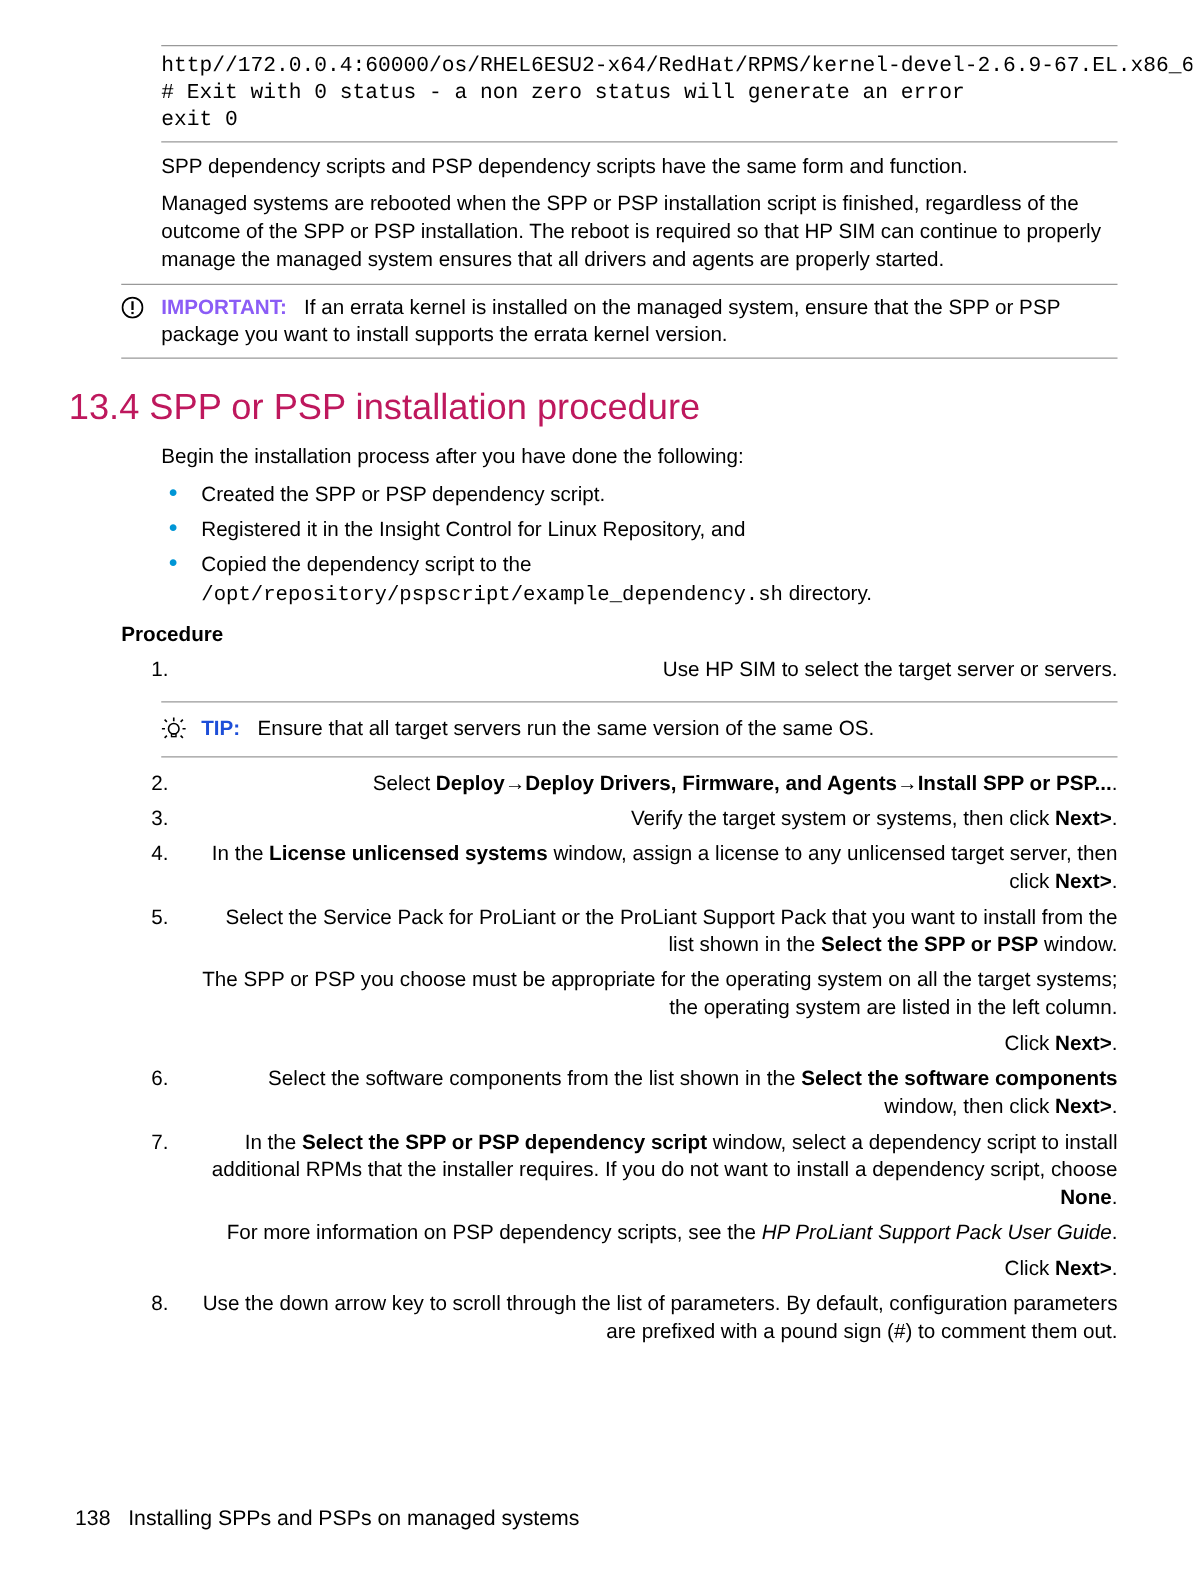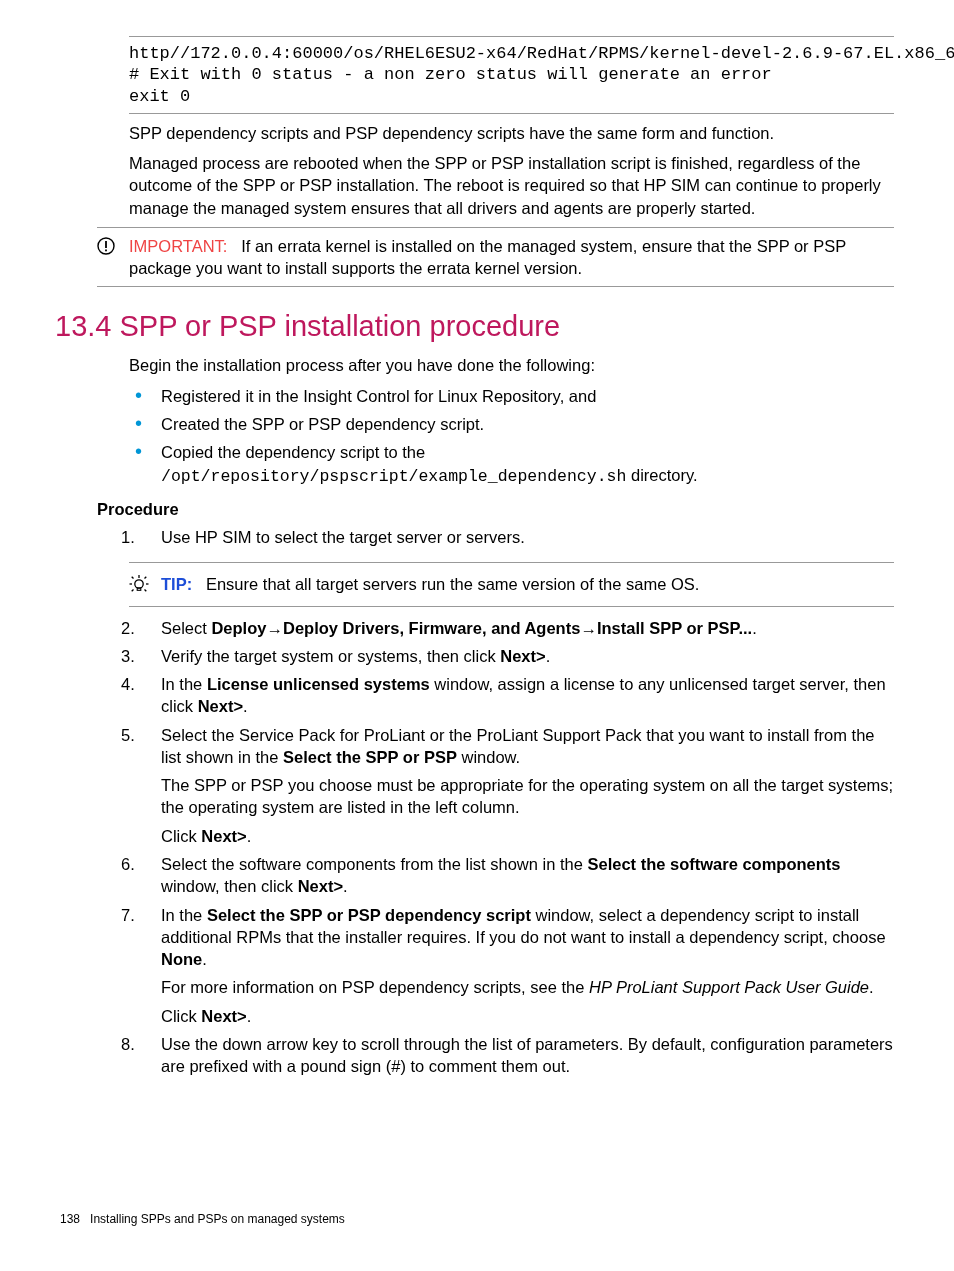--- a/index.html
+++ b/index.html
@@ -40,21 +40,21 @@
     padding: 7px 0 7px 0;
     position: relative;
   }
   .notice .icon {
     position: absolute;
     left: 0;
     top: 9px;
     width: 20px;
   }
   .notice .body { margin-left: 32px; }
-  .imp-label { font-weight: normal; color: #ef4444; }
+  .imp-label { font-weight: bold; color: #8b5cf6; }
   .tip-label { font-weight: bold; color: #1d4ed8; }
   h2.section {
     font-weight: normal;
     font-size: 29px;
     color: #be185d;
     margin: 20px 0 6px -42px;
   }
   ul.bullets {
     list-style: none;
     margin: 4px 0 8px 32px;
@@ -76,20 +76,21 @@
   }
   .proc-heading {
     font-weight: bold;
     margin: 10px 0 4px 0;
   }
   ol.steps {
     list-style: none;
     margin: 0 0 0 0;
     padding: 0;
     counter-reset: step;
+    text-align: right;
   }
   ol.steps > li {
     position: relative;
     padding-left: 64px;
     margin: 6px 0;
   }
   ol.steps > li::before {
     counter-increment: step;
     content: counter(step) ".";
     position: absolute;
@@ -111,57 +112,57 @@
     top: 10px;
   }
   .tip-inset .body { margin-left: 32px; }
   .mono { font-family: "Courier New", monospace; }
   .b { font-weight: bold; }
   .it { font-style: italic; }
   .footer {
     position: absolute;
     left: 60px;
     bottom: 44px;
-    font-size: 12px;
+    font-size: 17px;
   }
   .stepp { margin: 6px 0; }
   svg { display: block; }
 </style>
 </head>
 <body>
 
 <div class="content">
 
   <div class="codebox">http//172.0.0.4:60000/os/RHEL6ESU2-x64/RedHat/RPMS/kernel-devel-2.6.9-67.EL.x86_64.rpm
 # Exit with 0 status - a non zero status will generate an error
 exit 0</div>
 
   <p>SPP dependency scripts and PSP dependency scripts have the same form and function.</p>
-  <p>Managed process are rebooted when the SPP or PSP installation script is finished, regardless of the outcome of the SPP or PSP installation. The reboot is required so that HP SIM can continue to properly manage the managed system ensures that all drivers and agents are properly started.</p>
+  <p>Managed systems are rebooted when the SPP or PSP installation script is finished, regardless of the outcome of the SPP or PSP installation. The reboot is required so that HP SIM can continue to properly manage the managed system ensures that all drivers and agents are properly started.</p>
 
   <div class="notice">
     <div class="icon">
       <svg width="18" height="18" viewBox="0 0 18 18">
           <circle cx="9" cy="9" r="8" fill="none" stroke="#000" stroke-width="1.4"></circle>
           <rect x="8.1" y="4" width="1.8" height="7" fill="#000"></rect>
           <rect x="8.1" y="12.5" width="1.8" height="1.8" fill="#000"></rect>
         </svg>
     </div>
     <div class="body">
       <span class="imp-label">IMPORTANT:</span>&nbsp;&nbsp;&nbsp;<span>If an errata kernel is installed on the managed system, ensure that the SPP or PSP package you want to install supports the errata kernel version.</span>
     </div>
   </div>
 
   <h2 class="section">13.4 SPP or PSP installation procedure</h2>
 
   <p>Begin the installation process after you have done the following:</p>
 
   <ul class="bullets">
+    <li>Created the SPP or PSP dependency script.</li>
     <li>Registered it in the Insight Control for Linux Repository, and</li>
-    <li>Created the SPP or PSP dependency script.</li>
     <li>
       <span>Copied the dependency script to the </span><span class="mono">/opt/repository/pspscript/example_dependency.sh</span><span> directory.</span>
     </li>
   </ul>
 
   <div class="proc-heading">Procedure</div>
 
   <ol class="steps">
     <li>
       <div class="stepp">Use HP SIM to select the target server or servers.</div>

